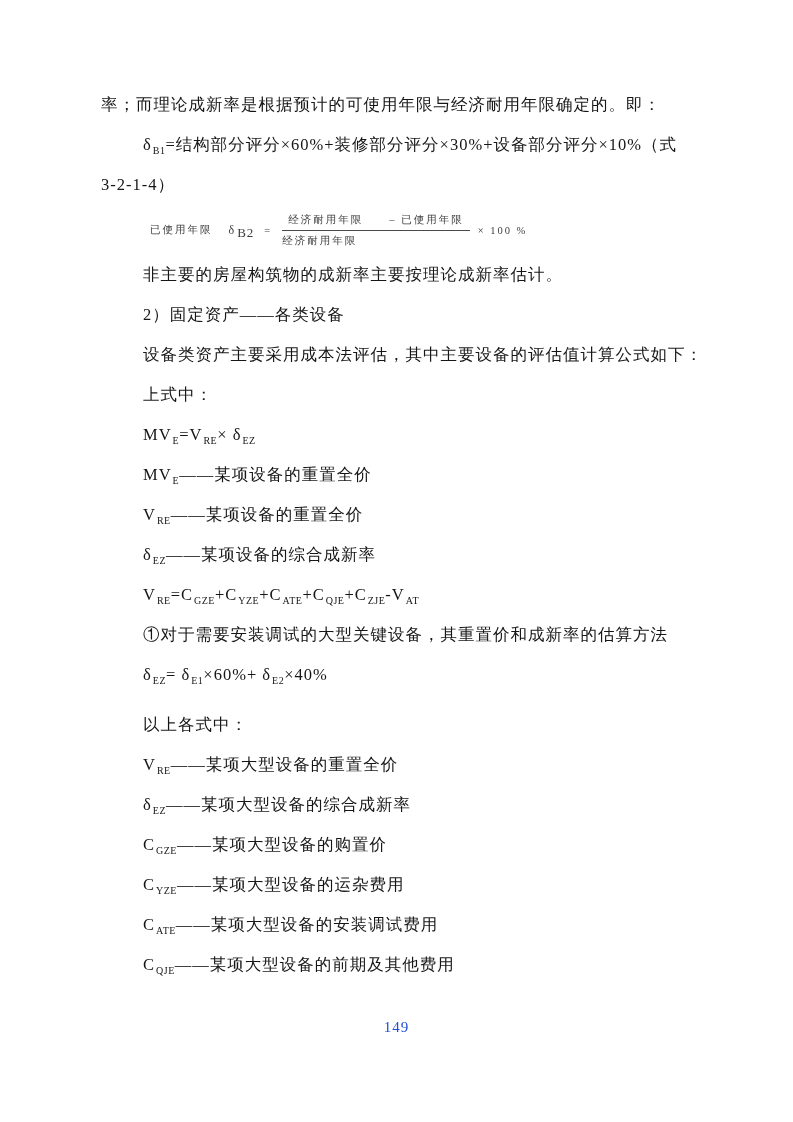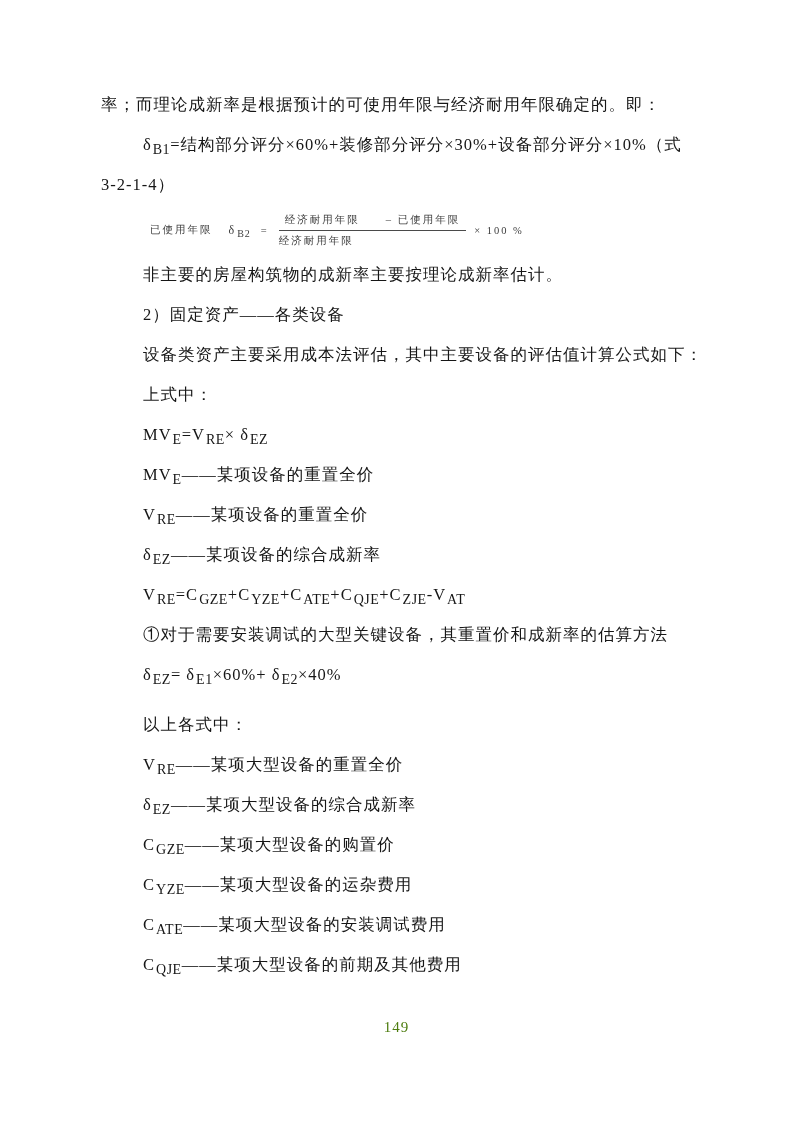--- a/index.html
+++ b/index.html
@@ -7,36 +7,36 @@
        font-family:"Liberation Serif","DejaVu Serif",serif;color:#161616;}
   .page{position:absolute;inset:0;background:#ffffff;}
   .content{position:absolute;top:85px;left:101px;right:30px;}
   .line{height:40px;line-height:40px;padding-left:42px;font-size:16.5px;
         letter-spacing:1px;white-space:nowrap;}
   
   #lines-before .line:nth-child(1),
   #lines-before .line:nth-child(3){padding-left:0;}
   
   #lines-after .line:nth-child(12){margin-top:10px;}
-  .line sub{font-size:14px;letter-spacing:0.5px;vertical-align:baseline;
+  .line sub{font-size:10px;letter-spacing:0.5px;vertical-align:baseline;
             position:relative;top:4px;margin-left:1px;line-height:0;}
   .formula-block{height:50px;display:flex;align-items:center;padding-left:49px;
                  font-size:10.5px;color:#3c3c3c;letter-spacing:2px;white-space:nowrap;}
   .f-label{margin-right:16px;}
   .f-sym{margin-right:10px;letter-spacing:1px;font-size:12px;}
-  .f-sym sub{font-size:10px;position:relative;top:3px;vertical-align:baseline;
+  .f-sym sub{font-size:13px;position:relative;top:3px;vertical-align:baseline;
              margin-left:2px;letter-spacing:1px;line-height:0;}
   .f-eq{margin-right:10px;}
   .frac{display:inline-block;text-align:left;}
   .frac .num{display:flex;gap:26px;justify-content:center;padding:0 6px 3px 6px;
              border-bottom:1.5px solid #4a4a4a;}
   .frac .den{display:block;padding-top:3px;}
   .f-suffix{margin-left:8px;}
   .page-number{position:absolute;top:1016px;left:0;width:100%;text-align:center;
-               font-size:15px;letter-spacing:1px;color:#4d7c0f;line-height:22px;}
+               font-size:15px;letter-spacing:1px;color:#1d4ed8;line-height:22px;}
 </style>
 </head>
 <body>
 
 <div class="page">
   <div class="content">
 
     <div id="lines-before">
         <div class="line"><span>率；而理论成新率是根据预计的可使用年限与经济耐用年限确定的。即：</span></div>
         <div class="line"><span>δ</span><sub>B1</sub><span>=结构部分评分×60%+装修部分评分×30%+设备部分评分×10%（式</span></div>

